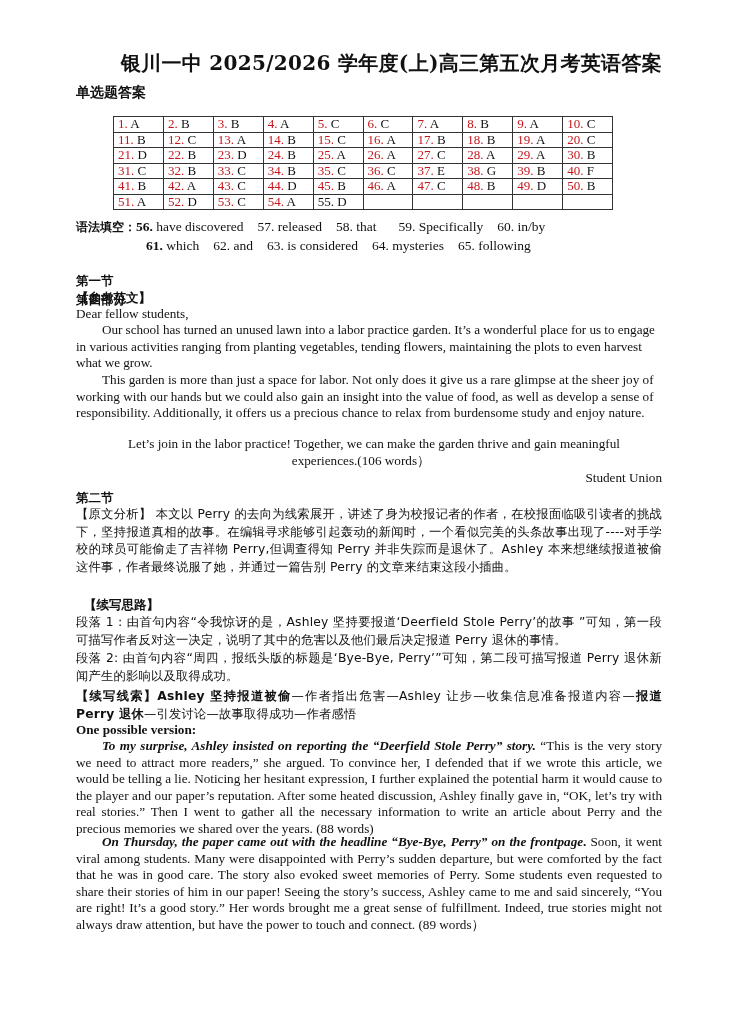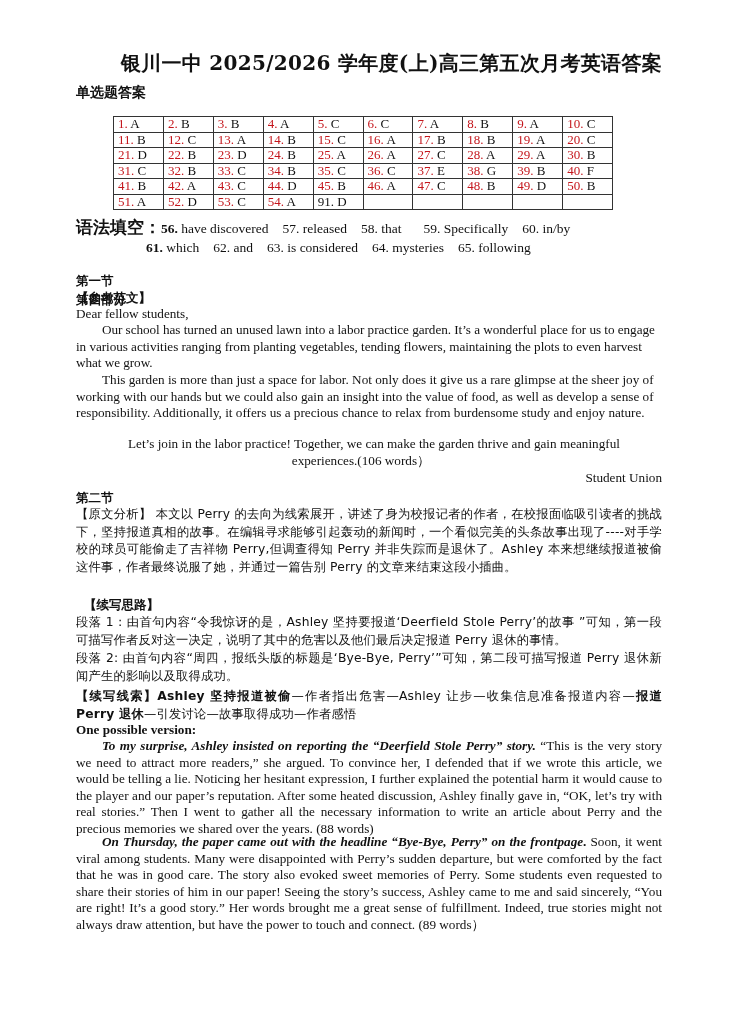--- a/index.html
+++ b/index.html
@@ -24,21 +24,21 @@
   }
   table.answers td {
     border: 1.5px solid #333; height: 14.5px; padding: 0 0 0 4px;
     font-size: 13px; line-height: 14px; width: 47px; white-space: nowrap;
   }
   .num { color: #c4161c; }
   .let { color: #111; }
   .grammar {
     position: absolute; left: 0; top: 218px; font-size: 13.5px; line-height: 18.5px; width: 586px;
   }
-  .grammar .lbl { font-weight: bold; font-family: "DejaVu Sans", sans-serif; font-size: 17px; }
+  .grammar .lbl { font-weight: bold; font-family: "DejaVu Sans", sans-serif; font-size: 12px; }
   .grammar .b { font-weight: bold; }
   .grammar .row2 { padding-left: 70px; }
   .sp { display: inline-block; width: 12px; }
   .sec { position: absolute; left: 0; font-size: 12.5px; line-height: 16px; font-weight: bold;
     font-family: "DejaVu Sans", sans-serif; }
   .para {
     position: absolute; left: 0; width: 586px; font-size: 13.2px; line-height: 16.6px;
   }
   .indent { text-indent: 26px; }
   .justify { text-align: justify; }
@@ -119,21 +119,21 @@
           <td><span class="num">47.</span> <span class="let">C</span></td>
           <td><span class="num">48.</span> <span class="let">B</span></td>
           <td><span class="num">49.</span> <span class="let">D</span></td>
           <td><span class="num">50.</span> <span class="let">B</span></td>
         </tr>
         <tr>
           <td><span class="num">51.</span> <span class="let">A</span></td>
           <td><span class="num">52.</span> <span class="let">D</span></td>
           <td><span class="num">53.</span> <span class="let">C</span></td>
           <td><span class="num">54.</span> <span class="let">A</span></td>
-          <td><span class="let">91. D</span><span class="let"></span></td>
+          <td><span class="let">55. D</span><span class="let"></span></td>
           <td><span class="num"></span><span class="let"></span></td>
           <td><span class="num"></span><span class="let"></span></td>
           <td><span class="num"></span><span class="let"></span></td>
           <td><span class="num"></span><span class="let"></span></td>
           <td><span class="num"></span><span class="let"></span></td>
         </tr>
       </tbody>
   </table>
 
   <div class="grammar">

